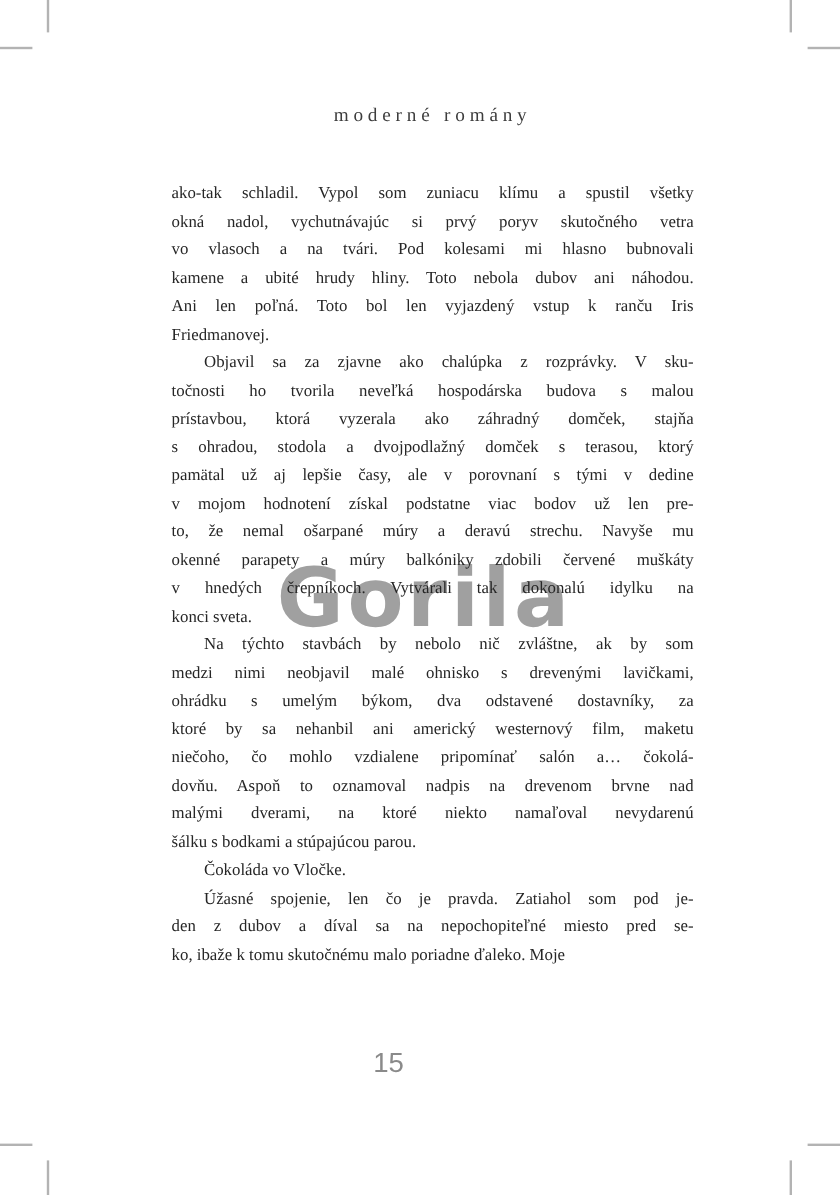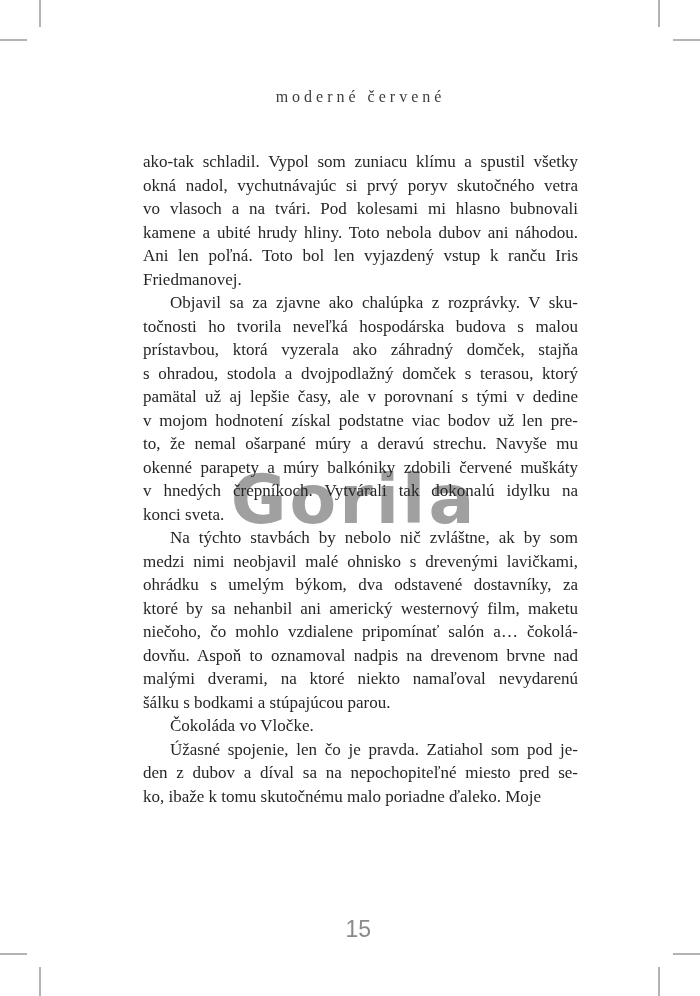--- a/index.html
+++ b/index.html
@@ -48,57 +48,57 @@
     font-size:68px;
     letter-spacing:3px;
     line-height:1.15;
     color:var(--watermark-color);
     z-index:1;
     user-select:none;
   }
   .text-block{
     position:absolute;
     left:143px;top:150px;width:435px;
-    font-size:17px;
+    font-size:14px;
     line-height:23.5px;
     color:var(--text-color);
     z-index:2;
   }
   .line{
     text-align:justify;
     text-align-last:justify;
     white-space:normal;
   }
   .line.para-end{text-align-last:left;}
   .line.indent{text-indent:27px;}
   .line.italic{}
   .folio{
     position:absolute;
-    left:311px;top:916px;width:60px;
-    text-align:right;
+    left:311px;top:872px;width:60px;
+    text-align:left;
     font-family:"Liberation Sans","DejaVu Sans",sans-serif;
     font-size:23px;
     color:var(--folio-color);
     z-index:3;
   }
 </style>
 </head>
 <body>
 
 <div class="canvas">
   <div class="crop tl-v"></div>
   <div class="crop tl-h"></div>
   <div class="crop tr-v"></div>
   <div class="crop tr-h"></div>
   <div class="crop bl-h"></div>
   <div class="crop bl-v"></div>
   <div class="crop br-h"></div>
   <div class="crop br-v"></div>
 
-  <div class="running-head">moderné červené</div>
+  <div class="running-head">moderné romány</div>
 
   <div class="watermark">Gorila</div>
 
   <div class="text-block" id="text-block">
       <div class="line">ako-tak schladil. Vypol som zuniacu klímu a spustil všetky</div>
       <div class="line">okná nadol, vychutnávajúc si prvý poryv skutočného vetra</div>
       <div class="line">vo vlasoch a na tvári. Pod kolesami mi hlasno bubnovali</div>
       <div class="line">kamene a ubité hrudy hliny. Toto nebola dubov ani náhodou.</div>
       <div class="line">Ani len poľná. Toto bol len vyjazdený vstup k ranču Iris</div>
       <div class="line para-end">Friedmanovej.</div>

